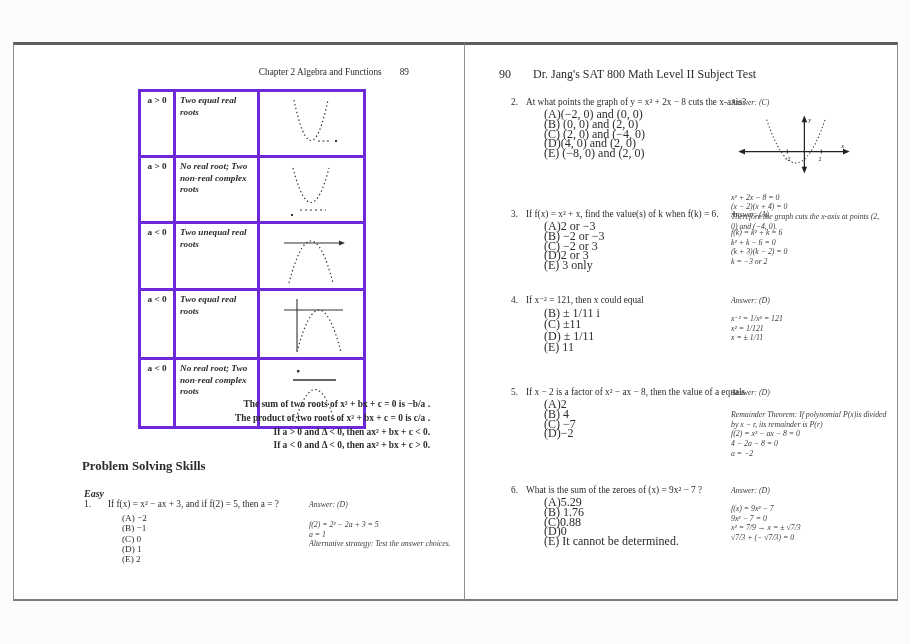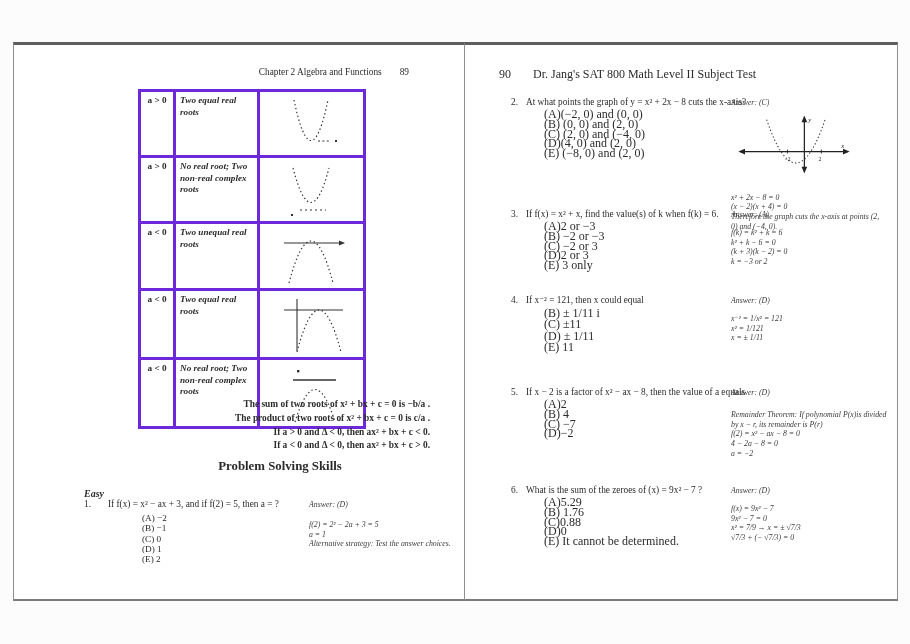--- a/index.html
+++ b/index.html
@@ -21,38 +21,38 @@
 
   table.roots{position:absolute;left:124px;top:44px;border-collapse:collapse;table-layout:fixed;}
   table.roots td{border:3px solid #6d28d9;vertical-align:top;padding:3px 4px;box-sizing:border-box;}
   td.cond{width:35px;font-weight:bold;font-size:9.2px;text-align:center;padding-top:5px;}
   td.desc{width:84px;font-weight:bold;font-style:italic;font-size:9.2px;line-height:11.5px;}
   td.gph{width:97px;padding:0;vertical-align:middle;text-align:center;}
   tr.r60 td{height:59px;} tr.r62 td{height:62px;}
   .gph svg{display:block;margin:0 auto;}
 
   .notes{position:absolute;left:76px;top:353px;width:340px;font-weight:bold;font-size:9.4px;line-height:13.8px;text-align:right;}
-  .section-title{position:absolute;left:84px;top:414px;width:364px;text-align:center;font-weight:bold;font-size:12.8px;font-family:Liberation Serif, serif;}
+  .section-title{position:absolute;left:68px;top:414px;width:364px;font-weight:bold;font-size:12.8px;font-family:Liberation Serif, serif;}
   .difficulty{position:absolute;left:70px;top:443px;font-weight:bold;font-style:italic;font-size:10px;}
 
   
   .q{position:absolute;}
   .qrow{display:flex;line-height:11px;font-size:9.3px;}
   .qnum{flex:0 0 15px;}
   .qtext{width:246px;}
   .opts{margin-top:2px;line-height:9.8px;font-size:12px;}
   .anscol{position:absolute;top:1px;font-style:italic;font-size:7.8px;line-height:9.8px;color:#3a3a3a;}
   .anscol .solwrap{margin-top:8px;}
   .anscol .solwrap.big{margin-top:12px;}
 
   
   .q1{left:70px;top:454px;width:370px;}
   .q1 .qnum{flex:0 0 24px;}
   .q1 .qtext{width:200px;}
-  .q1 .opts{margin-left:58px;margin-top:3px;line-height:10.3px;font-size:9.2px;}
+  .q1 .opts{margin-left:38px;margin-top:3px;line-height:10.3px;font-size:9.2px;}
   .q1 .anscol{left:225px;width:142px;}
   .q1 .solwrap{margin-top:10px;}
 
   
   .rp-header{position:absolute;left:34px;top:22px;font-size:12px;white-space:nowrap;}
   .rp-header .title{margin-left:22px;}
   .page-right .q{left:46px;width:386px;}
   .page-right .opts{margin-left:33px;}
   .page-right .anscol{left:220px;width:156px;}
   .qg{margin:4px 0 2px 2px;}

